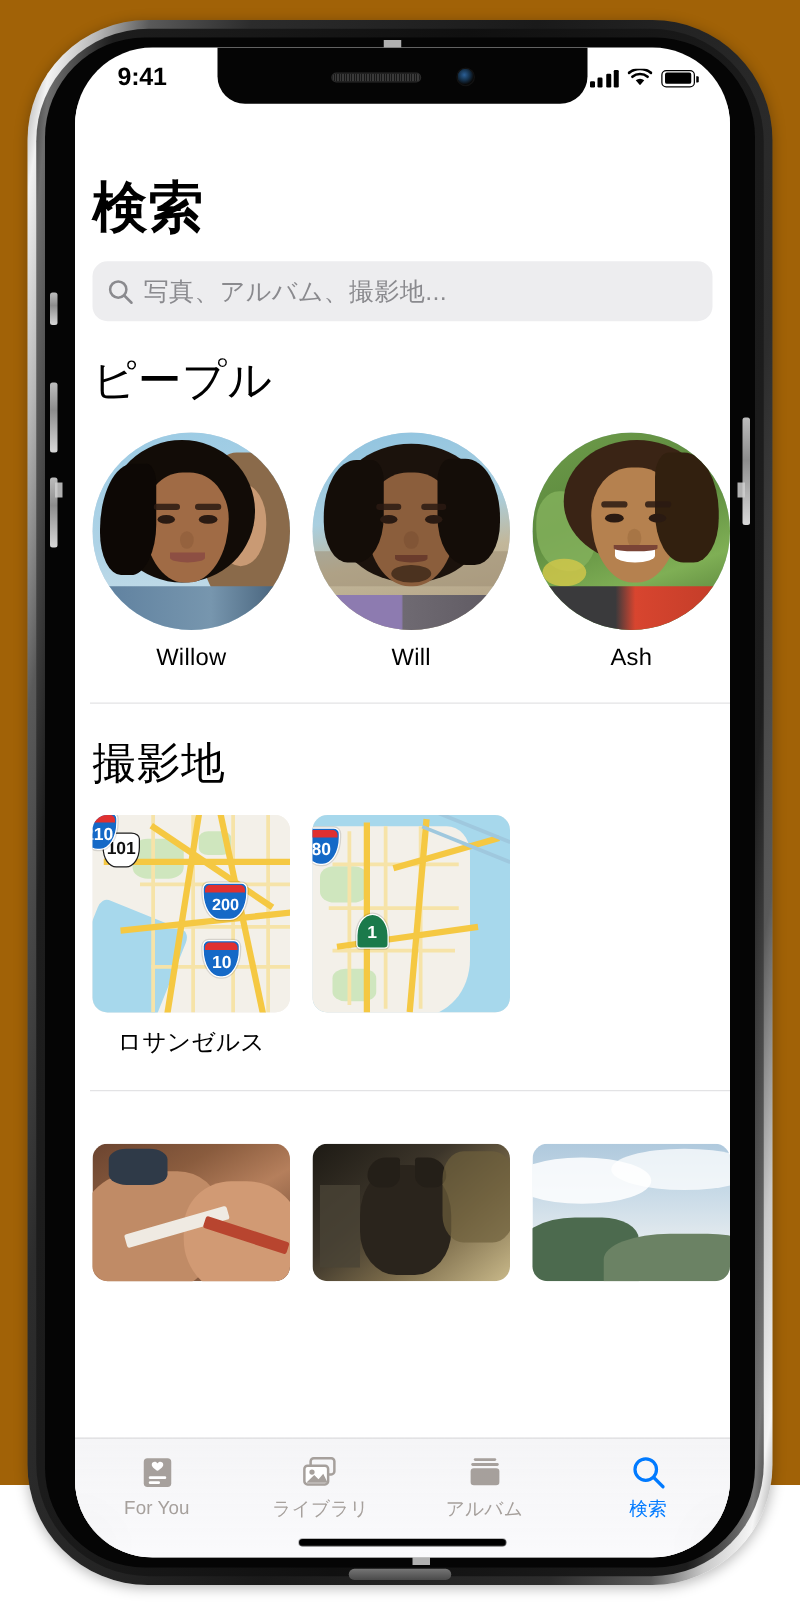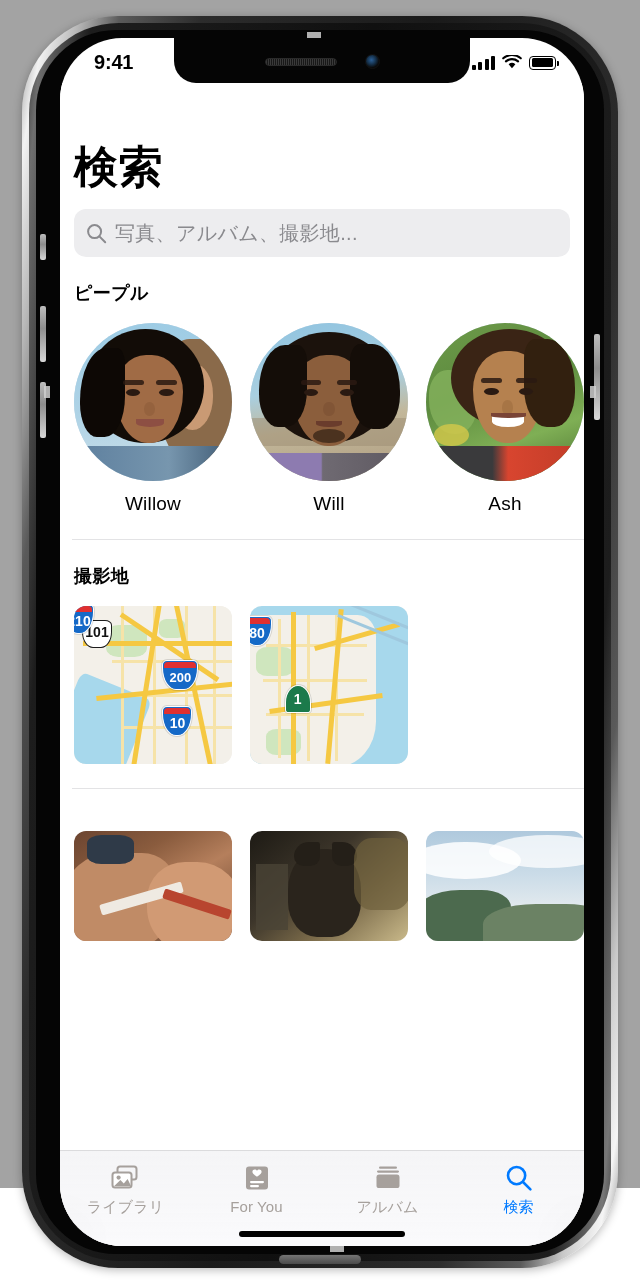--- a/index.html
+++ b/index.html
@@ -9,21 +9,21 @@
     height: 1282px;
     background: #ffffff;
     font-family: "Liberation Sans", "DejaVu Sans", sans-serif;
     overflow: hidden;
   }
 
   #root {
     position: relative;
     width: 640px;
     height: 1188px;
-    background: #a3a3a3;
+    background: #a16207;
   }
 
   
   .phone-frame {
     position: absolute;
     left: 22px;
     top: 16px;
     width: 596px;
     height: 1252px;
     border-radius: 96px;
@@ -229,22 +229,22 @@
     font-size: 20px;
     color: #8A8A8E;
     letter-spacing: 0.3px;
     white-space: nowrap;
     overflow: hidden;
   }
 
   
   .section { padding-top: 24px; }
   .section-title {
-    font-size: 18px;
-    font-weight: 700;
+    font-size: 35px;
+    font-weight: 400;
     color: #000;
     padding-left: 14px;
     letter-spacing: 0.4px;
   }
 
   .hrow {
     display: flex;
     gap: 18px;
     padding: 18px 0 0 14px;
     overflow: hidden;
@@ -565,20 +565,21 @@
               <div class="road" style="left:6%;top:22%;width:98%;height:5px"></div>
               <div class="road" style="left:44%;top:-4%;width:5px;height:108%;transform:rotate(9deg)"></div>
               <div class="road" style="left:74%;top:-6%;width:5px;height:112%;transform:rotate(-12deg)"></div>
               <div class="road" style="left:14%;top:52%;width:96%;height:5px;transform:rotate(-6deg)"></div>
               <div class="road" style="left:30%;top:4%;width:74%;height:5px;transform:rotate(34deg);transform-origin:left"></div>
               <div class="shield shield-us" style="left:8px;top:14px">101</div>
               <div class="shield shield-i" style="right:10px;top:-2px">210</div>
               <div class="shield shield-i" style="left:56%;top:44%">10</div>
               <div class="shield shield-i wide" style="left:56%;bottom:6px">200</div>
             </div>
+            <div class="place-name">ロサンゼルス</div>
           </div>
 
           <div class="place">
             <div class="place-map">
               <div class="water" style="left:0;top:0;width:100%;height:100%"></div>
               <div style="position:absolute;left:-4%;top:6%;width:84%;height:96%;background:#F3F0E9;border-radius:6% 14% 30% 10%"></div>
               <div class="park" style="left:4%;top:26%;width:24%;height:18%"></div>
               <div class="park" style="left:10%;top:78%;width:22%;height:16%"></div>
               <div class="road-minor" style="left:18%;top:8%;width:3px;height:88%"></div>
               <div class="road-minor" style="left:36%;top:6%;width:3px;height:92%"></div>
@@ -640,40 +641,40 @@
 
         </div>
       </div>
 
     </div>
 
     <div class="tab-bar">
 
       <div class="tab">
         <div class="tab-icon">
+          <svg width="26" height="26" viewBox="0 0 26 26">
+            <rect x="2" y="1.5" width="22" height="23" rx="3" fill="#A6A09C"></rect>
+            <path d="M13 10.2 c-1.2-2.4-4.6-1.6-4.6 1 0 2.1 3 4.2 4.6 5.4 1.6-1.2 4.6-3.3 4.6-5.4 0-2.6-3.4-3.4-4.6-1Z" fill="#fff" transform="translate(0,-3.6) scale(1,0.92)"></path>
+            <rect x="6" y="16" width="14" height="2.2" rx="1.1" fill="#fff"></rect>
+            <rect x="6" y="20" width="9" height="2.2" rx="1.1" fill="#fff"></rect>
+          </svg>
+        </div>
+        <div class="tab-label">For You</div>
+      </div>
+
+      <div class="tab">
+        <div class="tab-icon">
           <svg width="30" height="26" viewBox="0 0 30 26">
             <rect x="6.5" y="1.5" width="19" height="13" rx="2.5" fill="none" stroke="#A6A09C" stroke-width="2"></rect>
             <rect x="1.5" y="7.5" width="19" height="15" rx="2.5" fill="#fff" stroke="#A6A09C" stroke-width="2"></rect>
             <circle cx="7.6" cy="12.6" r="2.1" fill="#A6A09C"></circle>
             <path d="M3 21.2 L9.4 15 l3.4 3.4 L16.6 14 l3.5 7.2 Z" fill="#A6A09C"></path>
           </svg>
         </div>
         <div class="tab-label">ライブラリ</div>
-      </div>
-
-      <div class="tab">
-        <div class="tab-icon">
-          <svg width="26" height="26" viewBox="0 0 26 26">
-            <rect x="2" y="1.5" width="22" height="23" rx="3" fill="#A6A09C"></rect>
-            <path d="M13 10.2 c-1.2-2.4-4.6-1.6-4.6 1 0 2.1 3 4.2 4.6 5.4 1.6-1.2 4.6-3.3 4.6-5.4 0-2.6-3.4-3.4-4.6-1Z" fill="#fff" transform="translate(0,-3.6) scale(1,0.92)"></path>
-            <rect x="6" y="16" width="14" height="2.2" rx="1.1" fill="#fff"></rect>
-            <rect x="6" y="20" width="9" height="2.2" rx="1.1" fill="#fff"></rect>
-          </svg>
-        </div>
-        <div class="tab-label">For You</div>
       </div>
 
       <div class="tab">
         <div class="tab-icon">
           <svg width="28" height="26" viewBox="0 0 28 26">
             <rect x="5" y="1.5" width="18" height="2.3" rx="1.15" fill="#A6A09C"></rect>
             <rect x="3" y="5.4" width="22" height="2.3" rx="1.15" fill="#A6A09C"></rect>
             <rect x="2.5" y="9.6" width="23" height="13.5" rx="2.6" fill="#A6A09C"></rect>
           </svg>
         </div>

